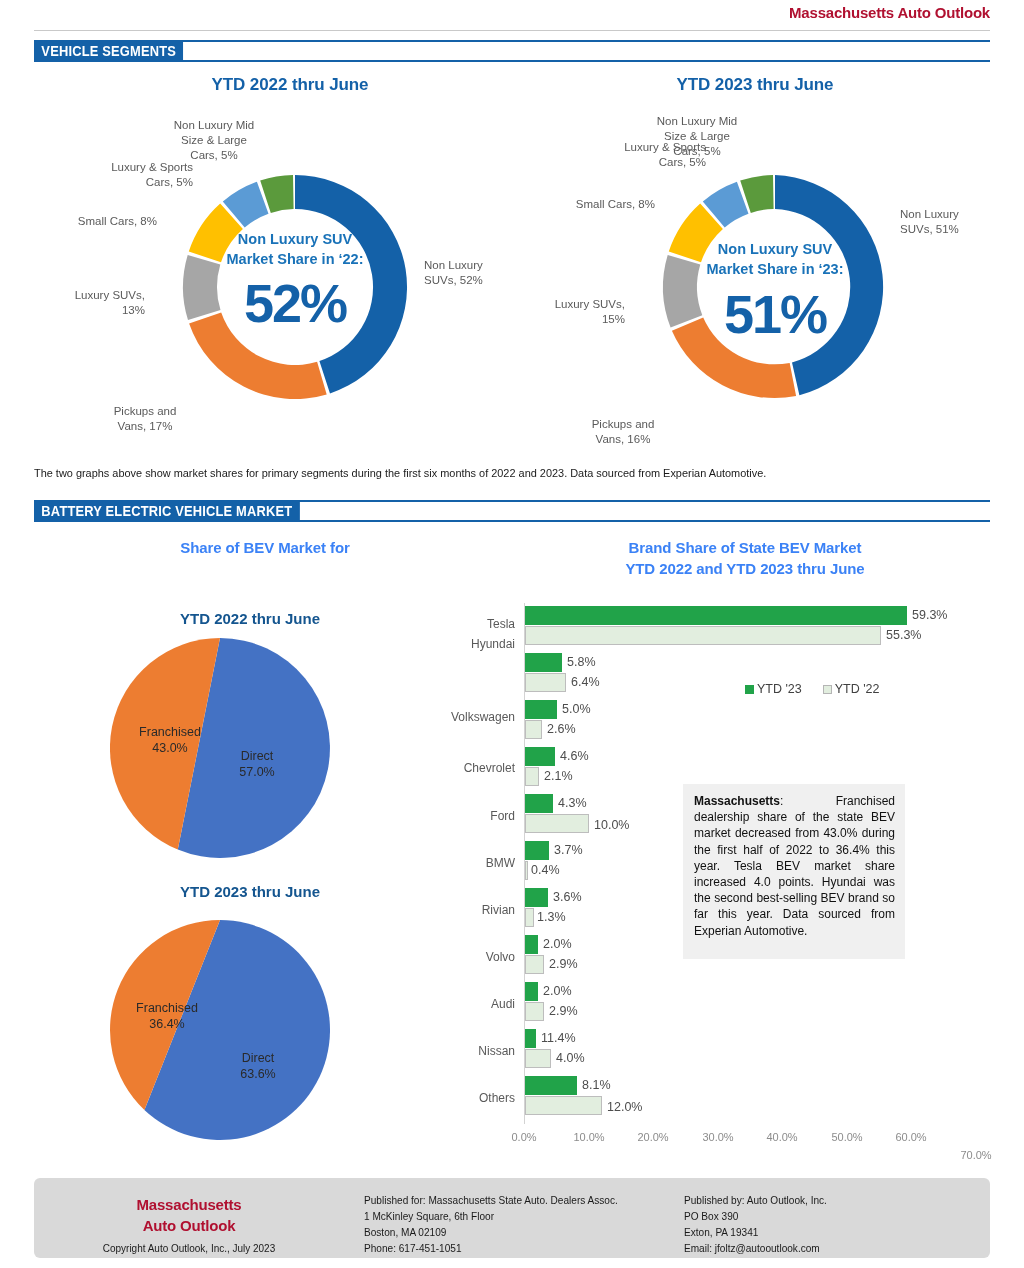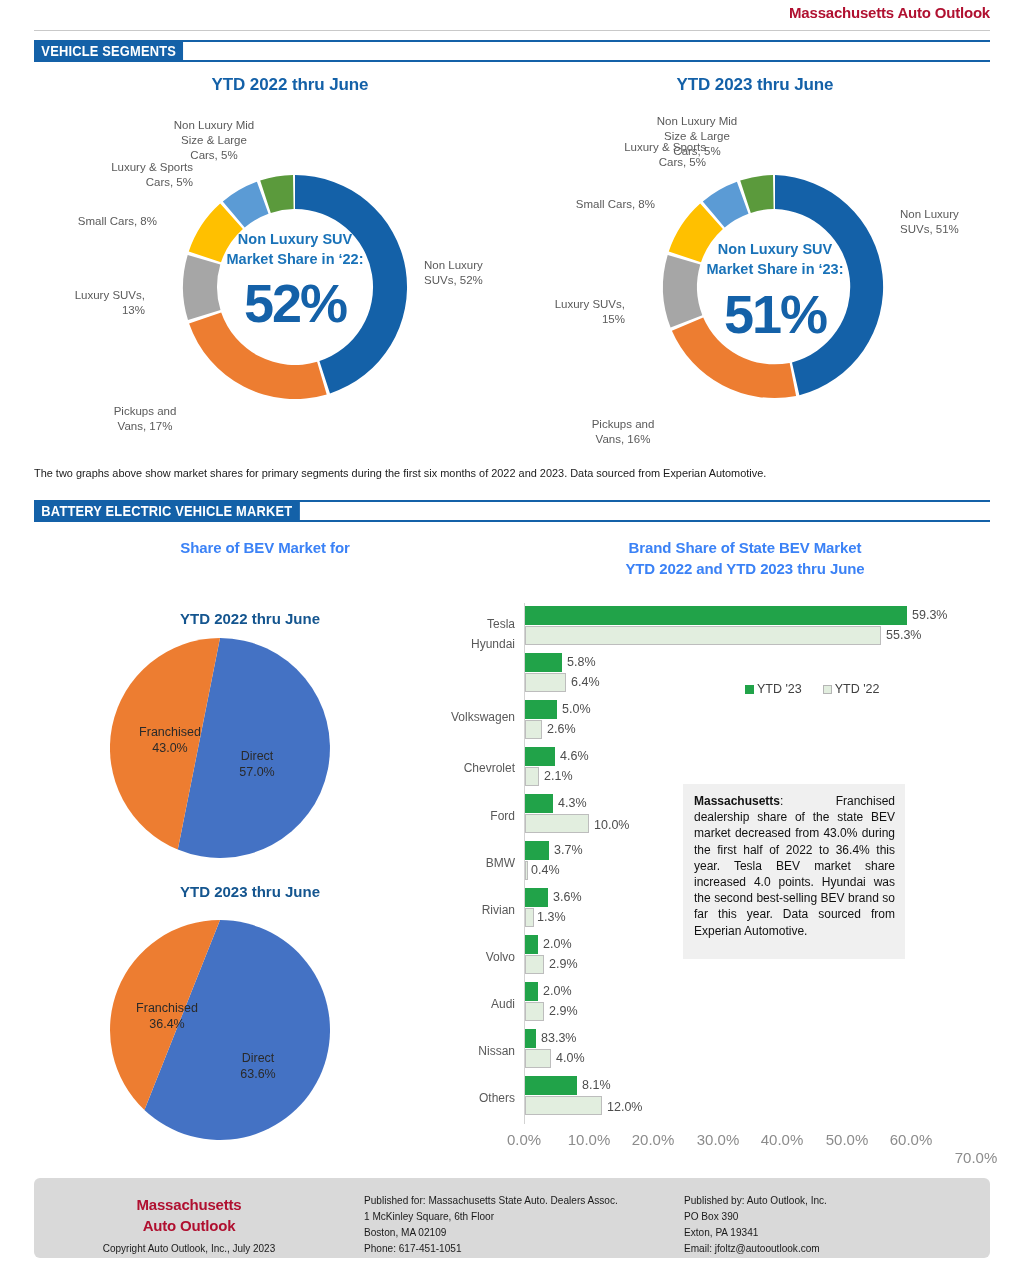--- a/index.html
+++ b/index.html
@@ -77,21 +77,21 @@
   .bars{position:absolute;}
   .axis-line{position:absolute;background:#d3d3d3;}
   .cat-label{
     position:absolute;font-size:12px;color:#595959;text-align:right;
     white-space:nowrap;
   }
   .bar{position:absolute;}
   .bar.g23{background:#21A349;}
   .bar.g22{background:#E2EEDF;border:1px solid #bdbdbd;box-sizing:border-box;}
   .bar-val{position:absolute;font-size:12.5px;color:#4d4d4d;white-space:nowrap;}
-  .tick{position:absolute;font-size:15px;color:#8c8c8c;text-align:center;}
+  .tick{position:absolute;font-size:11px;color:#8c8c8c;text-align:center;}
 
   .legend{position:absolute;font-size:12.5px;color:#404040;white-space:nowrap;}
   .legend .sw{display:inline-block;width:9px;height:9px;vertical-align:middle;margin-right:3px;}
   .legend .sw23{background:#21A349;}
   .legend .sw22{background:#E2EEDF;border:1px solid #b5b5b5;box-sizing:border-box;}
 
   
   .obs{
     position:absolute;background:#F0F0F0;
     font-size:12px;line-height:16.2px;color:#111;
@@ -333,21 +333,21 @@
     <div class="bar-val" style="left:549px;top:957px;">2.9%</div>
 
     <div class="cat-label" style="left:432px;top:997px;width:83px;">Audi</div>
     <div class="bar g23" style="left:525px;top:982px;width:13px;height:19px;"></div>
     <div class="bar-val" style="left:543px;top:984px;">2.0%</div>
     <div class="bar g22" style="left:525px;top:1002px;width:19px;height:19px;"></div>
     <div class="bar-val" style="left:549px;top:1004px;">2.9%</div>
 
     <div class="cat-label" style="left:422px;top:1044px;width:93px;">Nissan</div>
     <div class="bar g23" style="left:525px;top:1029px;width:11px;height:19px;"></div>
-    <div class="bar-val" style="left:541px;top:1031px;">83.3%</div>
+    <div class="bar-val" style="left:541px;top:1031px;">11.4%</div>
     <div class="bar g22" style="left:525px;top:1049px;width:26px;height:19px;"></div>
     <div class="bar-val" style="left:556px;top:1051px;">4.0%</div>
 
     <div class="cat-label" style="left:422px;top:1091px;width:93px;">Others</div>
     <div class="bar g23" style="left:525px;top:1076px;width:52px;height:19px;"></div>
     <div class="bar-val" style="left:582px;top:1078px;">8.1%</div>
     <div class="bar g22" style="left:525px;top:1096px;width:77px;height:19px;"></div>
     <div class="bar-val" style="left:607px;top:1100px;">12.0%</div>
 
     <div class="tick" style="left:496px;top:1131px;width:56px;">0.0%</div>

